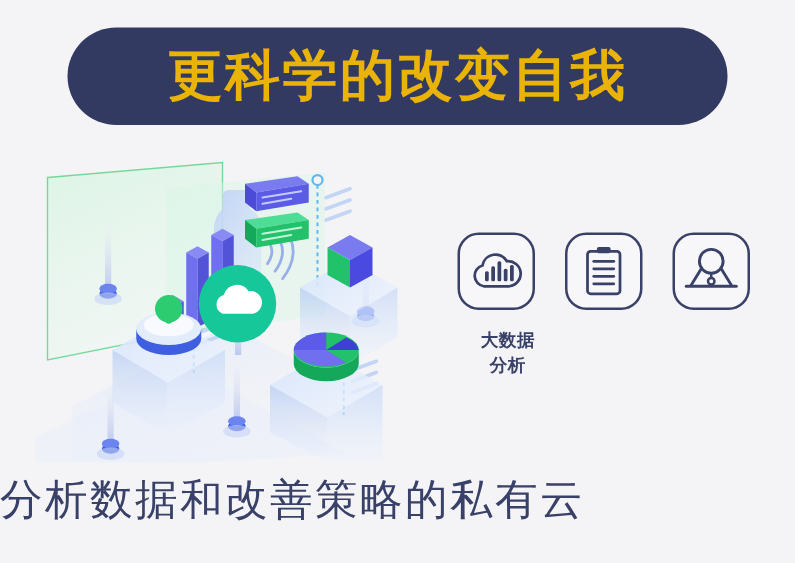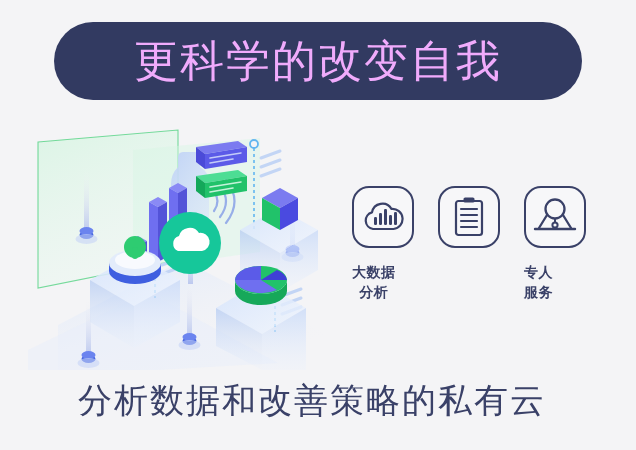--- a/index.html
+++ b/index.html
@@ -30,25 +30,25 @@
     width: 528px;
     height: 78px;
     background: #323a61;
     border-radius: 39px;
     display: flex;
     align-items: center;
     justify-content: center;
     box-sizing: border-box;
   }
   .header-title {
-    color: #f0abfc;
+    color: #eab308;
     font-size: 44px;
     letter-spacing: 2px;
     line-height: 1;
-    font-weight: 400;
+    font-weight: 700;
     white-space: nowrap;
   }
 
   
   .illustration {
     position: absolute;
     left: 28px;
     top: 120px;
     width: 330px;
     height: 250px;
@@ -63,21 +63,21 @@
     width: 248px;
     height: 150px;
     display: flex;
     justify-content: space-between;
     align-items: flex-start;
   }
   .feature {
     width: 76px;
     display: flex;
     flex-direction: column;
-    align-items: flex-start;
+    align-items: flex-end;
   }
   .feature-icon-box {
     width: 62px;
     height: 62px;
     border: 2.4px solid #3a4168;
     border-radius: 17px;
     box-sizing: border-box;
     display: flex;
     align-items: center;
     justify-content: center;
@@ -94,21 +94,21 @@
     letter-spacing: 0.5px;
     white-space: pre-line;
   }
 
   
   .tagline {
     position: absolute;
     left: 0;
     right: 12px;
     top: 382px;
-    text-align: center;
+    text-align: left;
     color: #3a4168;
     font-size: 34px;
     letter-spacing: 2px;
     line-height: 1.1;
     font-weight: 400;
     white-space: nowrap;
   }
 </style>
 </head>
 <body>
@@ -340,21 +340,19 @@
     <div class="feature">
       <div class="feature-icon-box">
         <svg width="44" height="40" viewBox="0 0 44 40">
           <circle cx="22" cy="12" r="9.5" fill="none" stroke="#3a4168" stroke-width="2.3"></circle>
           <path d="M14 18 L6 31 M30 18 L38 31" stroke="#3a4168" stroke-width="2.3" stroke-linecap="round"></path>
           <path d="M22 21 L22 25" stroke="#3a4168" stroke-width="2"></path>
           <circle cx="22" cy="28" r="2.6" fill="none" stroke="#3a4168" stroke-width="2"></circle>
           <line x1="2" y1="32" x2="42" y2="32" stroke="#3a4168" stroke-width="2.4" stroke-linecap="round"></line>
         </svg>
       </div>
-      <div class="feature-label">专人
-服务</div>
     </div>
 
   </div>
 
   <div class="tagline">分析数据和改善策略的私有云</div>
 
 </div>
 
 </body></html>

